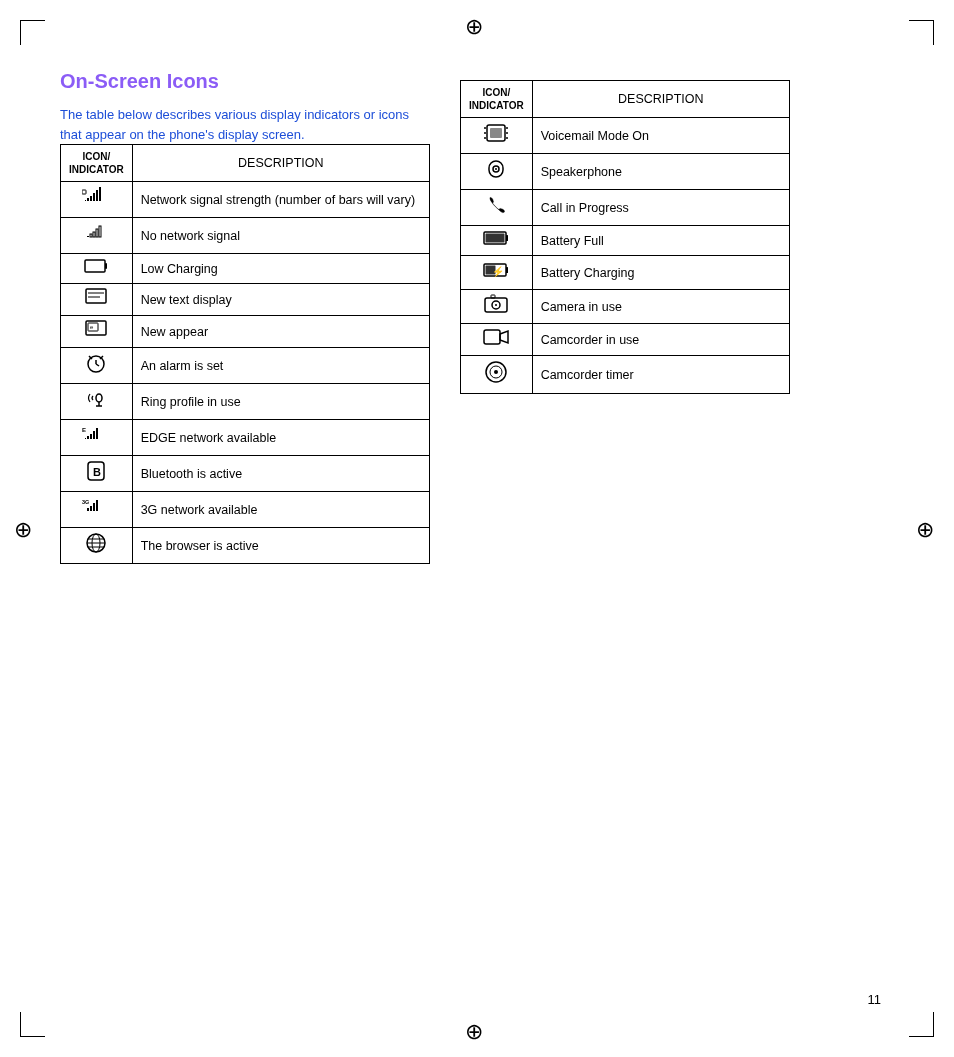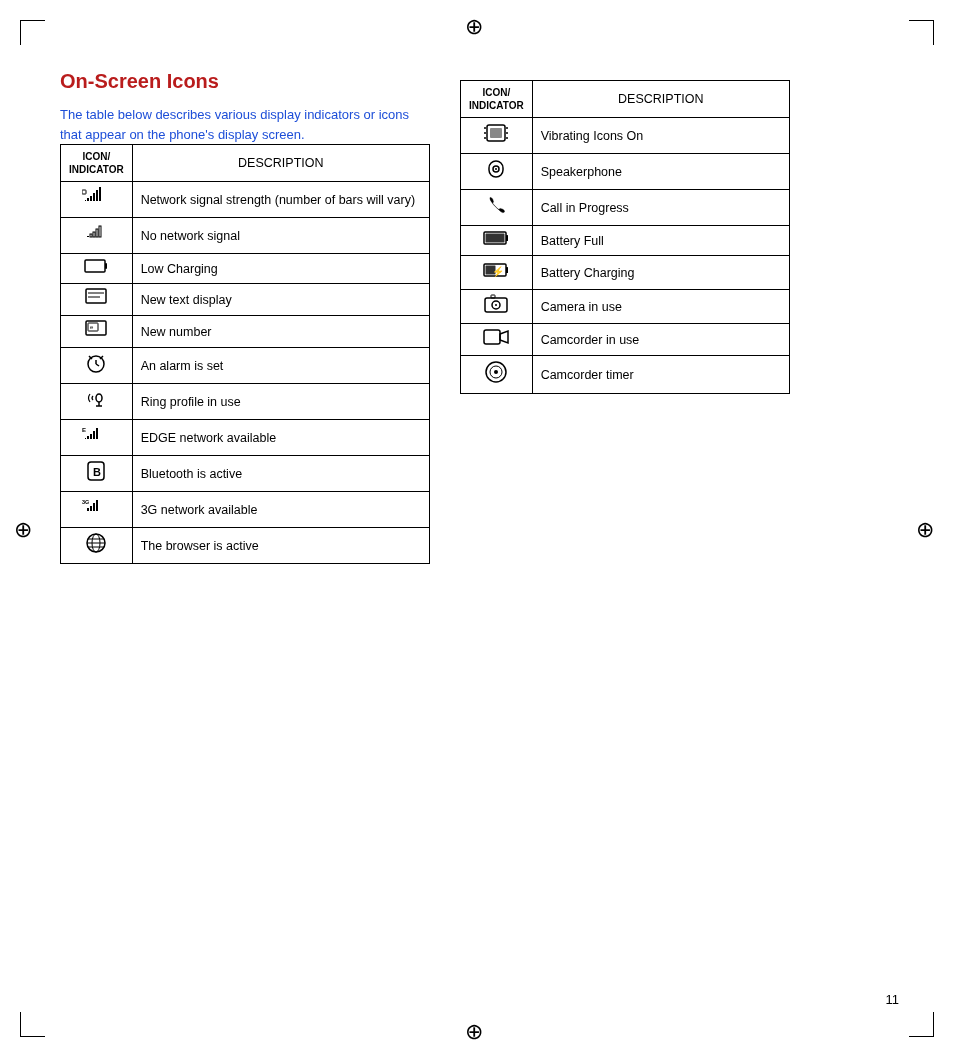--- a/index.html
+++ b/index.html
@@ -66,21 +66,21 @@
 
     .right-section {
       flex: 0 0 330px;
       margin-top: 10px;
     }
 
     h1 {
       font-size: 20px;
       font-weight: bold;
       margin-bottom: 12px;
-      color: #b91c1c;
+      color: #8b5cf6;
     }
 
     .intro-text {
       font-size: 13px;
       line-height: 1.5;
       color: #1d4ed8;
       margin-bottom: 0;
     }
 
     table {
@@ -118,21 +118,21 @@
 
     .icon-cell {
       text-align: center;
       font-size: 18px;
       padding: 4px;
     }
 
     .page-number {
       position: absolute;
       bottom: 50px;
-      right: 55px;
+      right: 73px;
       font-size: 13px;
       color: #000;
     }
   </style>
 </head>
 <body>
 
 <div class="corner-mark corner-tl"></div>
 <div class="corner-mark corner-tr"></div>
 <div class="corner-mark corner-bl"></div>
@@ -203,21 +203,21 @@
       <td>New text display</td>
     </tr>
           <tr>
       <td class="icon-cell">
         <svg width="22" height="18" viewBox="0 0 22 18">
                 <rect x="1" y="1" width="20" height="14" rx="1" fill="none" stroke="#000" stroke-width="1.5"></rect>
                 <rect x="3" y="3" width="10" height="8" rx="0.5" fill="none" stroke="#000" stroke-width="1"></rect>
                 <text x="5" y="9" font-size="6" fill="#000">e</text>
               </svg>
       </td>
-      <td>New number</td>
+      <td>New appear</td>
     </tr>
           <tr>
       <td class="icon-cell">
         <svg width="22" height="22" viewBox="0 0 22 22">
                 <circle cx="11" cy="12" r="8" fill="none" stroke="#000" stroke-width="1.5"></circle>
                 <line x1="11" y1="8" x2="11" y2="12" stroke="#000" stroke-width="1.5"></line>
                 <line x1="11" y1="12" x2="14" y2="14" stroke="#000" stroke-width="1.5"></line>
                 <line x1="4" y1="4" x2="7" y2="7" stroke="#000" stroke-width="1.5"></line>
                 <line x1="18" y1="4" x2="15" y2="7" stroke="#000" stroke-width="1.5"></line>
               </svg>
@@ -301,21 +301,21 @@
                 <rect x="4" y="3" width="18" height="16" rx="2" fill="none" stroke="#000" stroke-width="1.5"></rect>
                 <rect x="7" y="6" width="12" height="10" rx="1" fill="#888"></rect>
                 <line x1="1" y1="6" x2="3" y2="6" stroke="#000" stroke-width="1.5"></line>
                 <line x1="1" y1="11" x2="3" y2="11" stroke="#000" stroke-width="1.5"></line>
                 <line x1="1" y1="16" x2="3" y2="16" stroke="#000" stroke-width="1.5"></line>
                 <line x1="23" y1="6" x2="25" y2="6" stroke="#000" stroke-width="1.5"></line>
                 <line x1="23" y1="11" x2="25" y2="11" stroke="#000" stroke-width="1.5"></line>
                 <line x1="23" y1="16" x2="25" y2="16" stroke="#000" stroke-width="1.5"></line>
               </svg>
       </td>
-      <td>Vibrating Icons On</td>
+      <td>Voicemail Mode On</td>
     </tr>
           <tr>
       <td class="icon-cell">
         <svg width="22" height="22" viewBox="0 0 22 22">
                 <rect x="4" y="3" width="14" height="16" rx="7" fill="none" stroke="#000" stroke-width="1.5"></rect>
                 <circle cx="11" cy="11" r="3" fill="none" stroke="#000" stroke-width="1.5"></circle>
                 <circle cx="11" cy="11" r="1" fill="#000"></circle>
               </svg>
       </td>
       <td>Speakerphone</td>

